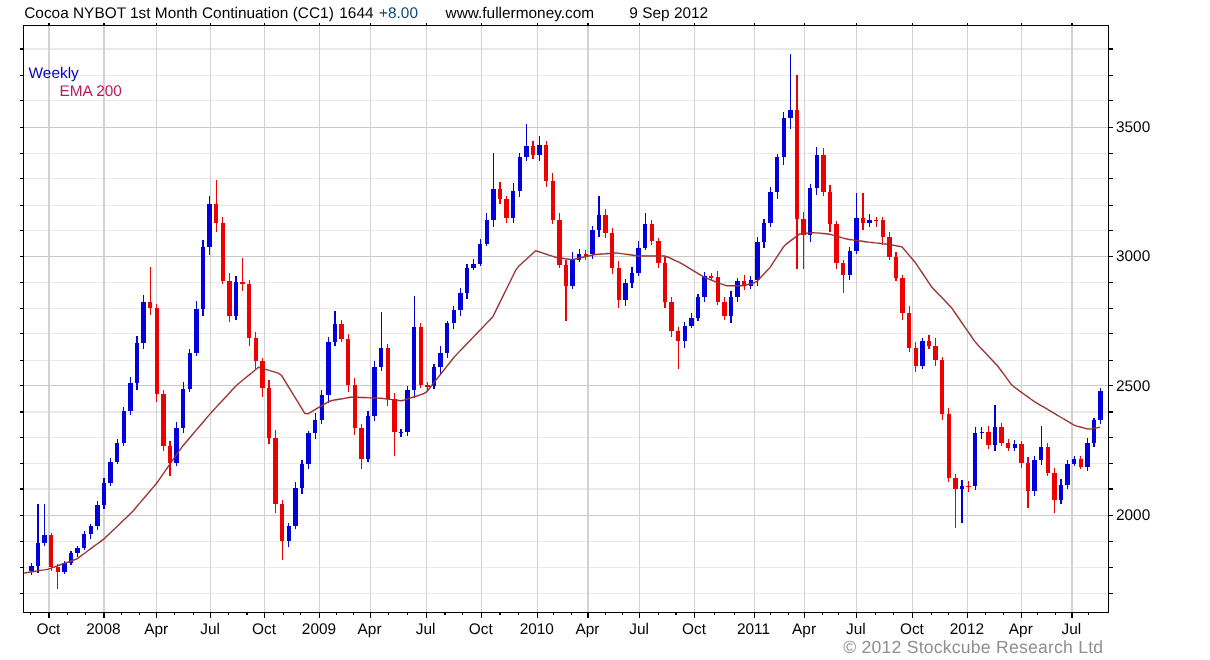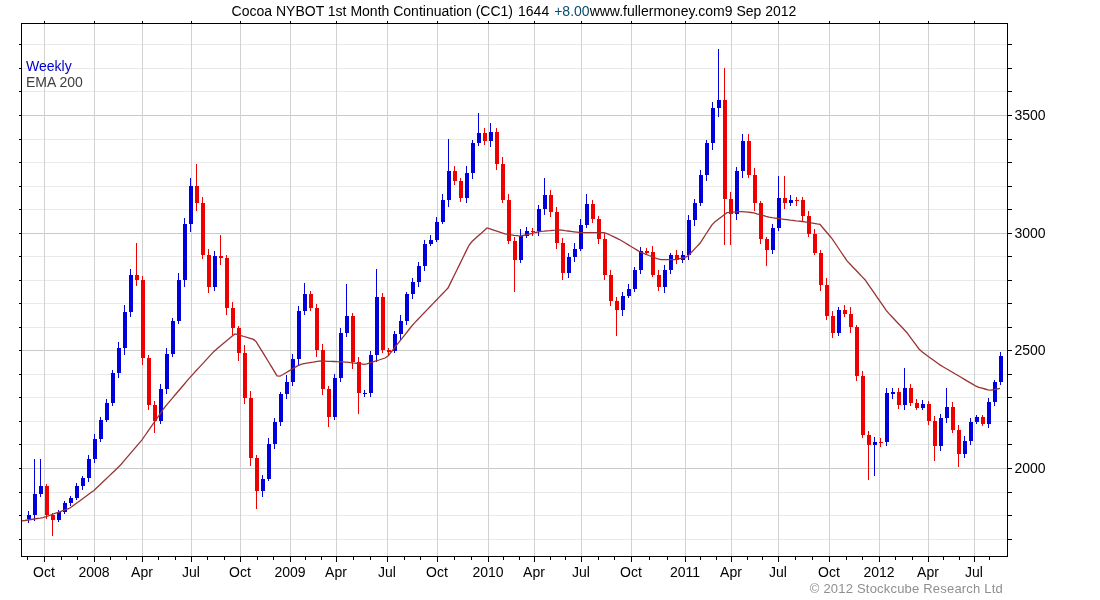--- a/index.html
+++ b/index.html
@@ -1,24 +1,24 @@
 <!DOCTYPE html>
 <html><head>
 <meta charset="utf-8">
 <style>
   html,body{margin:0;padding:0;background:#ffffff;}
   #stage{position:relative;width:1100px;height:600px;background:#ffffff;overflow:hidden;
          font-family:"Liberation Sans", sans-serif;}
   #plot-svg{position:absolute;left:0;top:0;width:1100px;height:600px;}
   .header{position:absolute;left:22px;right:94px;top:3px;display:flex;
-          justify-content:center;align-items:baseline;font-size:14px;color:#000;}
+          justify-content:flex-start;align-items:baseline;font-size:14px;color:#000;}
   .title{display:flex;gap:5px;white-space:nowrap;}
-  .hright{display:flex;white-space:nowrap;}
+  .hright{display:flex;gap:32px;white-space:nowrap;margin-left:25px;}
   .legend{position:absolute;left:26px;top:27px;font-size:14px;line-height:16px;}
-  .copyright{position:absolute;right:97px;top:581px;font-size:13px;color:#8f8f8f;letter-spacing:.2px;}
+  .copyright{position:absolute;right:97px;top:581px;font-size:16px;color:#8f8f8f;letter-spacing:.2px;}
   text{font-family:"Liberation Sans", sans-serif;}
 </style>
 </head>
 <body>
 
 <div id="stage">
   <svg id="plot-svg" viewBox="0 0 1100 600">
       <g shape-rendering="crispEdges">
         <line x1="21.5" x2="1007.5" y1="539.5" y2="539.5" stroke="#e9e9e9" stroke-width="1"></line>
         <line x1="21.5" x2="1007.5" y1="515.5" y2="515.5" stroke="#e9e9e9" stroke-width="1"></line>
@@ -556,17 +556,17 @@
       <span style="color: #0c4a6e;">+8.00</span>
     </div>
     <div class="hright">
       <span>www.fullermoney.com</span>
       <span>9 Sep 2012</span>
     </div>
   </div>
 
   <div class="legend">
     <div style="color: rgb(0, 0, 204); margin-top: 31px;">Weekly</div>
-    <div style="color: #404040;">EMA 200</div>
+    <div style="color: #be185d; margin-left: 28px;">EMA 200</div>
   </div>
 
   <div class="copyright">© 2012 Stockcube Research Ltd</div>
 </div>
 
 </body></html>

